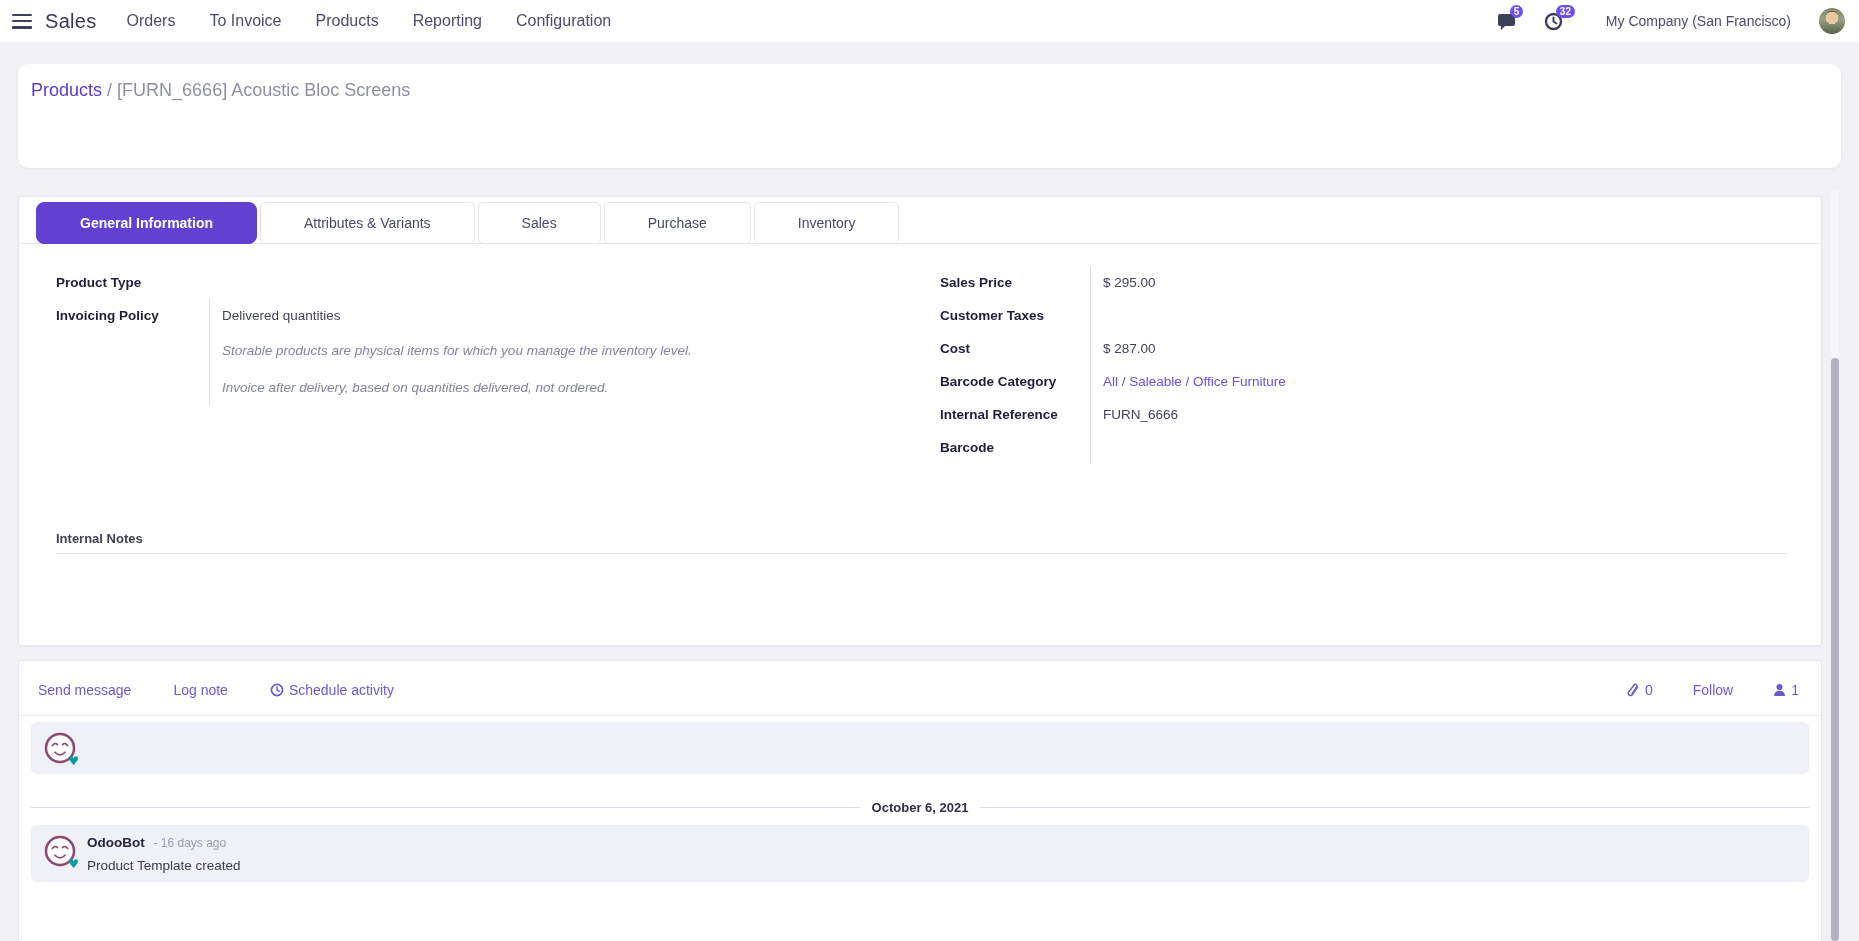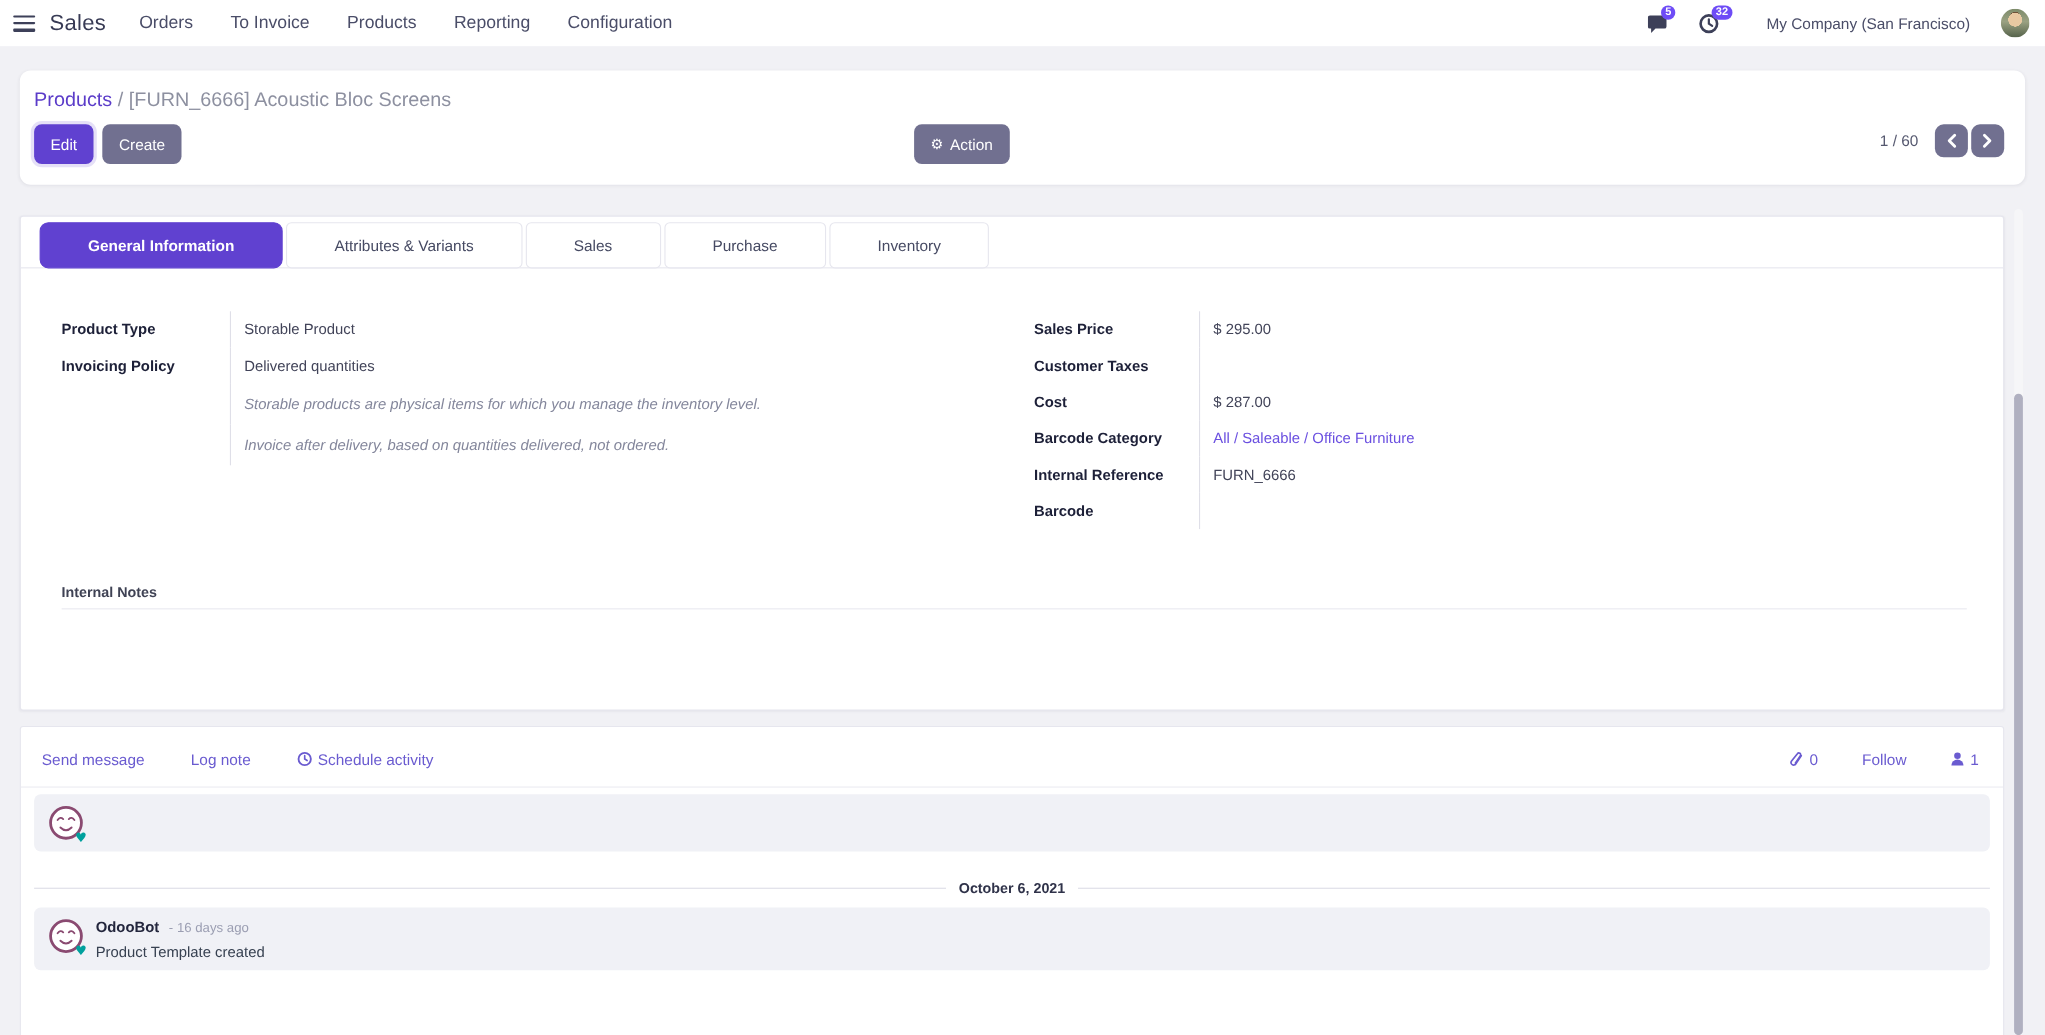--- a/index.html
+++ b/index.html
@@ -51,21 +51,21 @@
   
   .sheet { position:absolute; left:18px; top:196px; width:1804px; height:450px;
            background:#fff; border:1px solid #e6e6ee; border-radius:3px;
            box-shadow:0 1px 2px rgba(40,40,70,.05); }
   .tabs { position:absolute; top:5px; left:0; right:0; height:42px; border-bottom:1px solid #e6e6ee;
           display:flex; padding-left:17px; gap:3px; align-items:stretch; }
   .tab { display:flex; align-items:center; padding:0 43px; font-size:14px; color:#464a63;
          background:#fff; border:1px solid #e6e6ee; border-radius:5px; cursor:pointer; margin-bottom:-1px; }
   .tab.active { background:#6041d0; color:#fff; border-color:#6041d0; border-radius:8px; font-weight:bold; }
 
-  .col { position:absolute; top:86px; width:760px;text-align:center; }
+  .col { position:absolute; top:69px; width:760px;text-align:center; }
   .col-left  { left:37px; }
   .col-right { left:921px; }
   .field-row { display:flex; min-height:33px; }
   .field-label { width:153px; flex:0 0 153px; font-weight:bold; color:#1d2038; display:flex; align-items:center; }
   .col-right .field-label { flex-basis:150px; width:150px; }
   .field-value { flex:1; border-left:1px solid #dfdfe8; padding-left:12px; display:flex; align-items:center; color:#424459; }
   .field-value.link { color:#6a4fe0; cursor:pointer; }
   .help-row { min-height:37px; }
   .help-text { font-style:italic; color:#83869b; }
 
@@ -135,56 +135,34 @@
   <span class="company">My Company (San Francisco)</span>
   <span class="avatar"></span>
 </header>
 
 <section class="control-panel">
   <div class="breadcrumb">
     <a class="bc-link">Products</a>
     <span class="bc-sep">/</span>
     <span class="bc-current">[FURN_6666] Acoustic Bloc Screens</span>
   </div>
-  <div class="cp-row">
-    <button class="btn btn-primary">Edit</button>
-    <button class="btn btn-secondary">Create</button>
-    <button class="btn btn-secondary action-btn">
-      <span class="gear">⚙</span>
-      <span>Action</span>
-    </button>
-    <div class="pager">
-      <span class="pager-value">1 / 60</span>
-      <button class="btn btn-secondary pager-btn">
-        <svg width="10" height="14" viewBox="0 0 10 14">
-          <path d="M8 2 L3 7 L8 12" fill="none" stroke="#fff" stroke-width="2.6" stroke-linecap="round" stroke-linejoin="round"></path>
-        </svg>
-      </button>
-      <button class="btn btn-secondary pager-btn">
-        <svg width="10" height="14" viewBox="0 0 10 14">
-          <path d="M2 2 L7 7 L2 12" fill="none" stroke="#fff" stroke-width="2.6" stroke-linecap="round" stroke-linejoin="round"></path>
-        </svg>
-      </button>
-    </div>
-  </div>
 </section>
 
 <section class="sheet">
   <div class="tabs">
     <div class="tab active">General Information</div>
     <div class="tab">Attributes &amp; Variants</div>
     <div class="tab">Sales</div>
     <div class="tab">Purchase</div>
     <div class="tab">Inventory</div>
   </div>
 
   <div class="col col-left">
     <div class="field-row">
       <span class="field-label">Product Type</span>
-      <span class="field-value">Storable Product</span>
     </div>
     <div class="field-row">
       <span class="field-label">Invoicing Policy</span>
       <span class="field-value">Delivered quantities</span>
     </div>
     <div class="field-row help-row">
       <span class="field-label"></span>
       <span class="field-value help-text">Storable products are physical items for which you manage the inventory level.</span>
     </div>
     <div class="field-row help-row">

